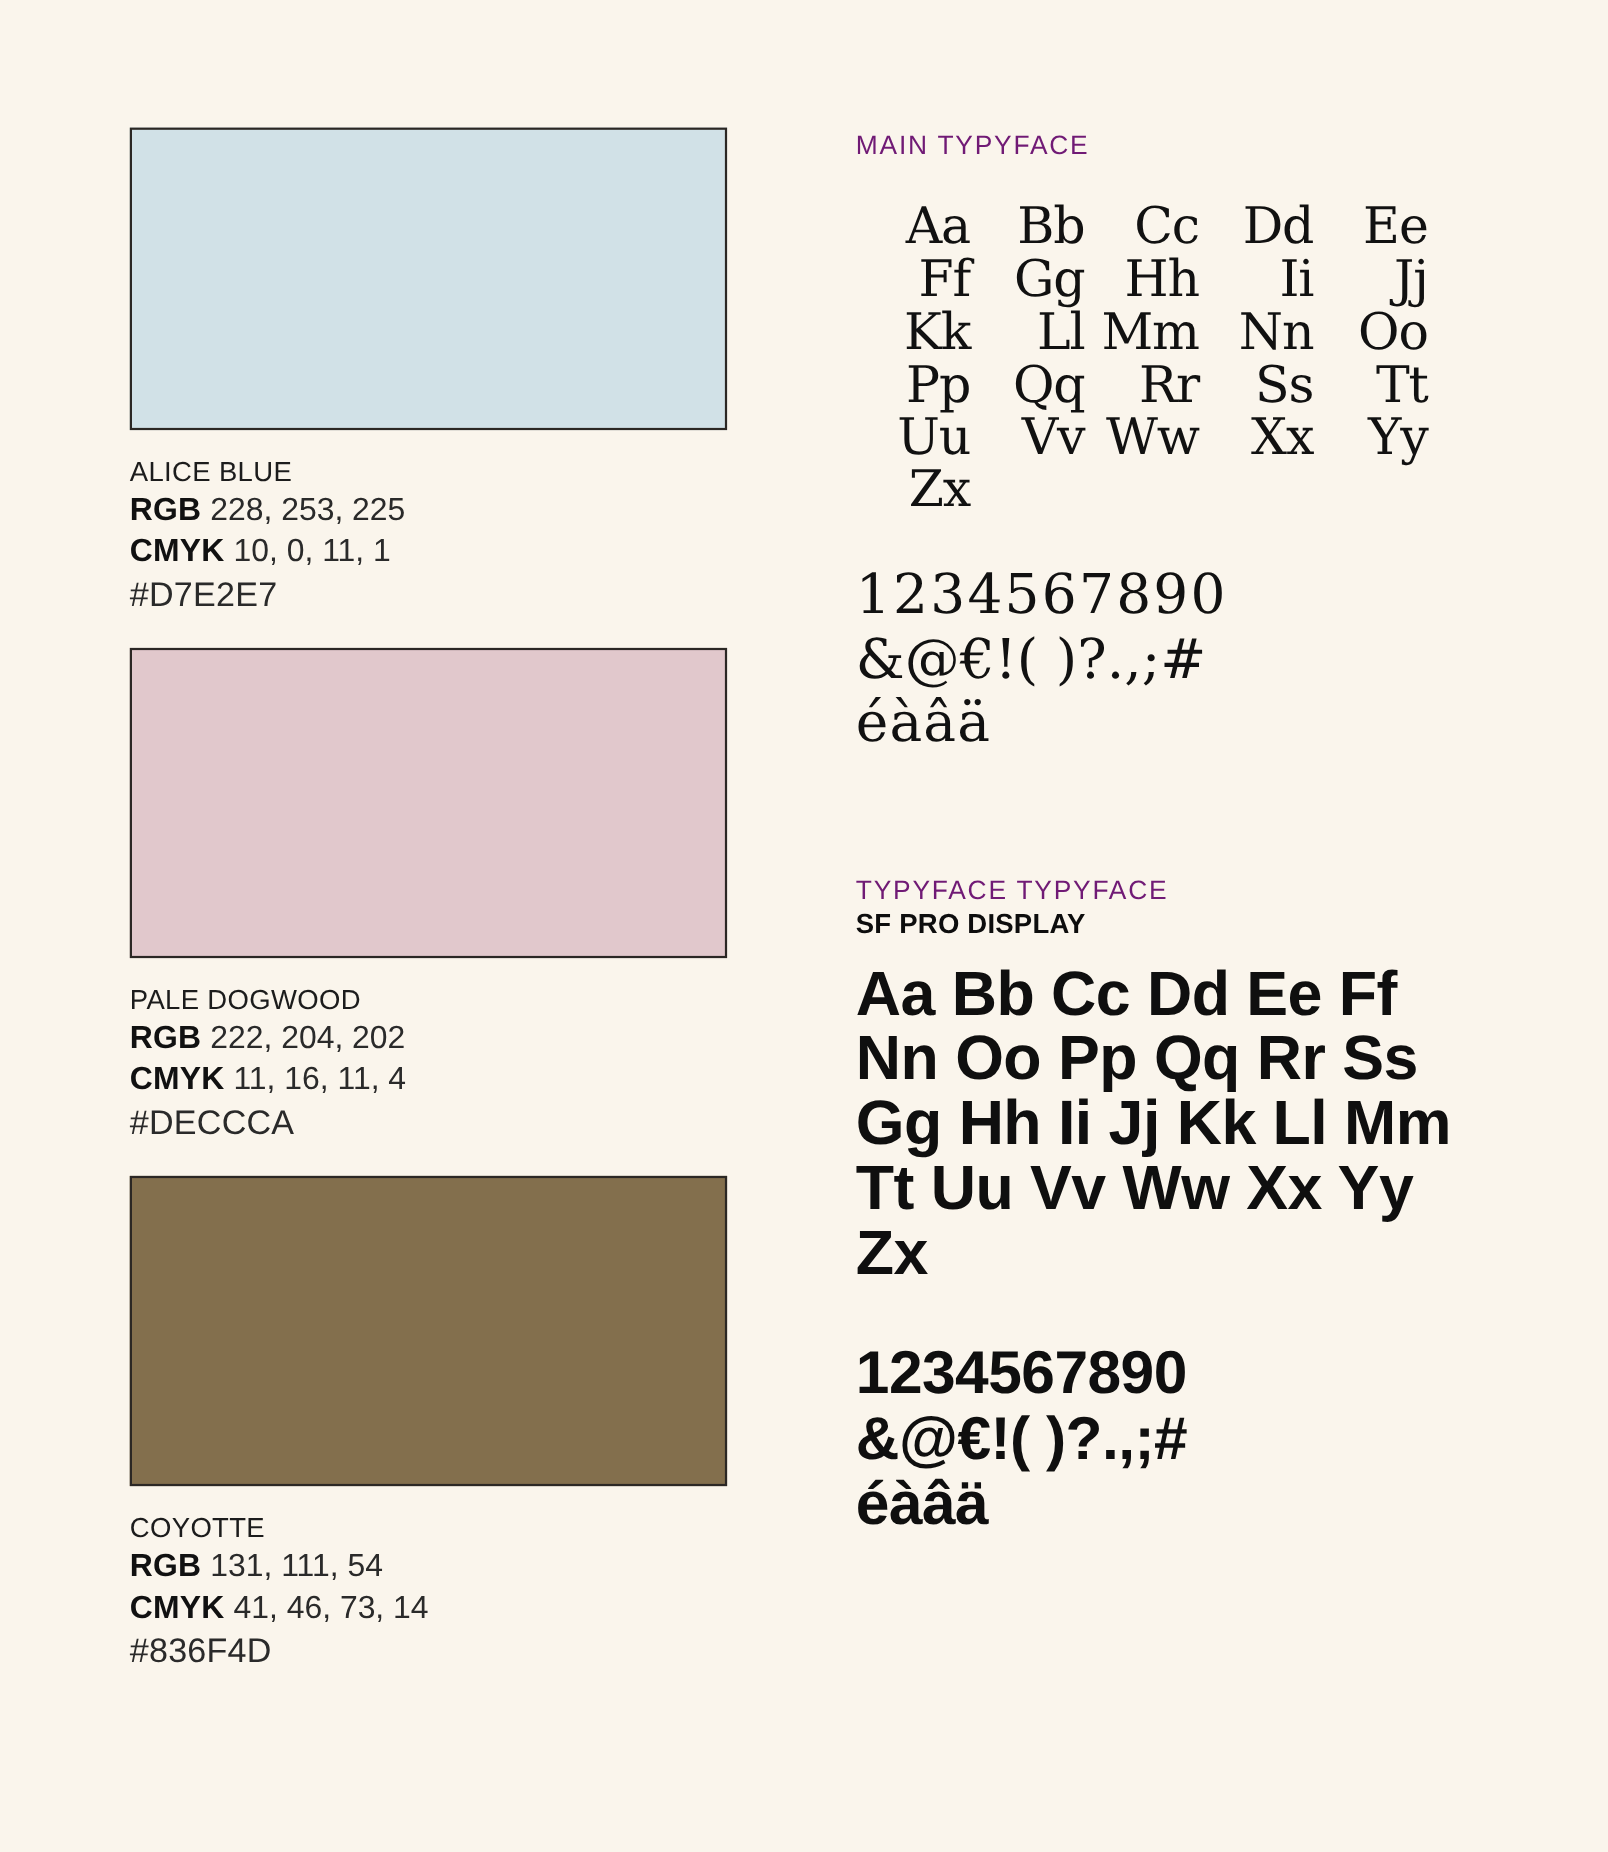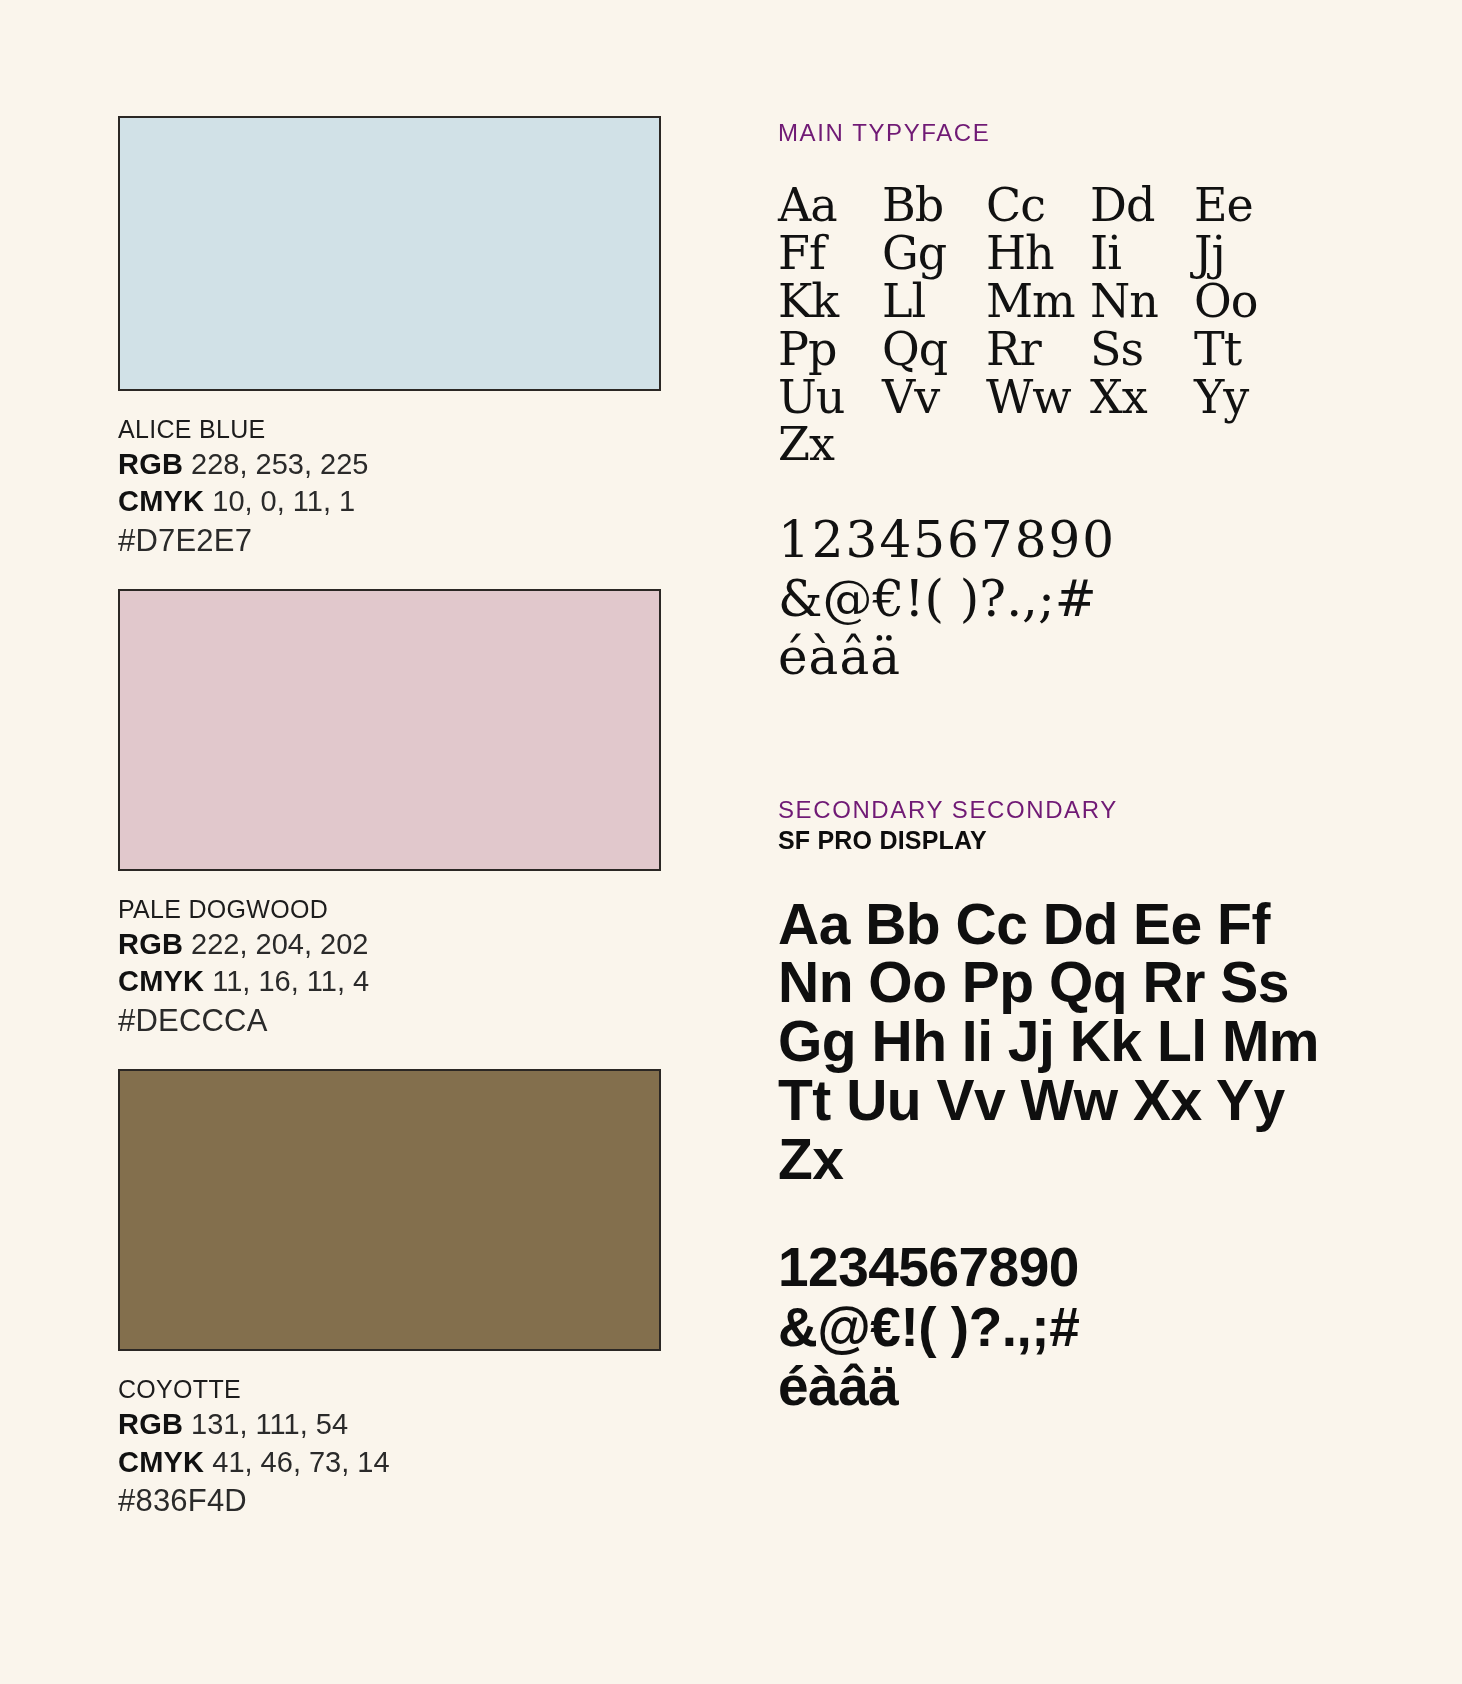--- a/index.html
+++ b/index.html
@@ -112,20 +112,21 @@
     margin-top: 34px;
     font-family: "DejaVu Serif", "Liberation Serif", serif;
     color: #111;
   }
 
   .serif-grid {
     display: grid;
     grid-template-columns: repeat(5, 104px);
     row-gap: 0px;
     column-gap: 0px;
+    text-align: right;
   }
 
   .serif-pair {
     font-size: 46px;
     line-height: 1.04;
     letter-spacing: -1px;
     font-weight: 400;
     white-space: nowrap;
   }
 
@@ -156,21 +157,21 @@
 
   
   .secondary-block {
     position: absolute;
     left: 778px;
     top: 795px;
     width: 600px;
   }
 
   .sans-specimen {
-    margin-top: 38px;
+    margin-top: 18px;
     font-family: "Liberation Sans", sans-serif;
     color: #0f0f0f;
   }
 
   .sans-row {
     font-size: 57px;
     line-height: 1.03;
     font-weight: 700;
     letter-spacing: -0.5px;
     white-space: nowrap;
@@ -299,21 +300,21 @@
       </div>
 
       <div class="serif-numerals">1234567890</div>
       <div class="serif-punct">&amp;@€!( )?.,;#</div>
       <div class="serif-accents">éàâä</div>
     </div>
   </div>
 
   <div class="secondary-block">
     <div class="type-header">
-      <div class="type-kicker">SECONDARY SECONDARY</div>
+      <div class="type-kicker">TYPYFACE TYPYFACE</div>
       <div class="type-name">SF PRO DISPLAY</div>
     </div>
 
     <div class="sans-specimen">
       <div class="sans-row">Aa Bb Cc Dd Ee Ff</div>
       <div class="sans-row">Nn Oo Pp Qq Rr Ss</div>
       <div class="sans-row">Gg Hh Ii Jj Kk Ll Mm</div>
       <div class="sans-row">Tt Uu Vv Ww Xx Yy</div>
       <div class="sans-row">Zx</div>
 

